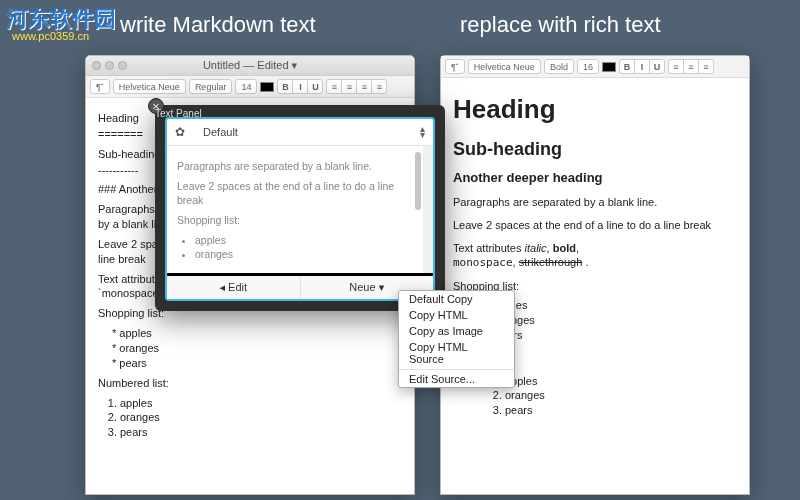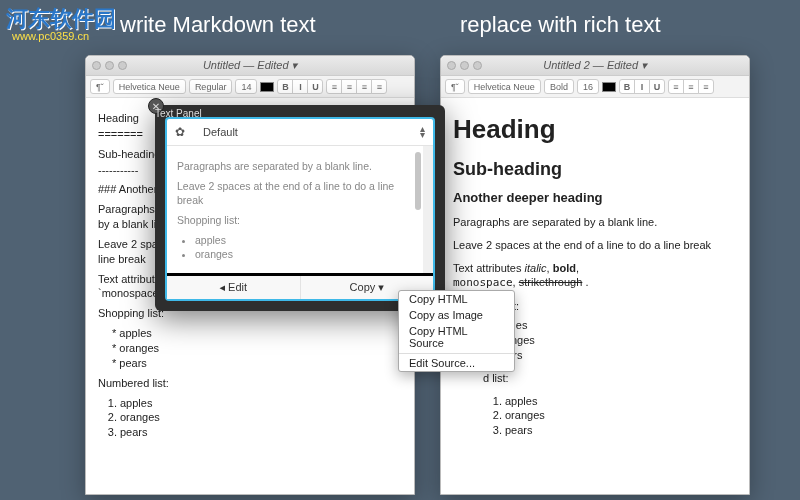--- a/index.html
+++ b/index.html
@@ -51,21 +51,20 @@
   height: 20px;
   background: linear-gradient(#ebebeb, #d8d8d8);
   border-bottom: 1px solid #ccc;
   border-radius: 5px 5px 0 0;
   display: flex;
   align-items: center;
   justify-content: center;
   position: relative;
   font-size: 11px;
   color: #555;
-  font-style: italic;
 }
 .traffic {
   position: absolute;
   left: 6px; top: 5px;
   display: flex;
   gap: 4px;
 }
 .dot { width: 9px; height: 9px; border-radius: 50%; background: #ccc; border: 0.5px solid #aaa; }
 
 .toolbar {
@@ -253,28 +252,20 @@
     <p>Numbered list:</p>
     <ol>
       <li>apples</li>
       <li>oranges</li>
       <li>pears</li>
     </ol>
   </div>
 </div>
 
 <div class="window window-right">
-  <div class="titlebar">
-    <div class="traffic">
-      <div class="dot"></div>
-      <div class="dot"></div>
-      <div class="dot"></div>
-    </div>
-    <span>Untitled 2 — Edited ▾</span>
-  </div>
   <div class="toolbar">
     <div class="tb-seg">¶ˇ</div>
     <div class="tb-seg">Helvetica Neue</div>
     <div class="tb-seg">Bold</div>
     <div class="tb-seg">16</div>
     <div class="tb-swatch"></div>
     <div class="tb-btns">
       <div class="tb-btn">B</div>
       <div class="tb-btn">I</div>
       <div class="tb-btn">U</div>
@@ -324,23 +315,24 @@
       <p>Paragraphs are separated by a blank line.</p>
       <p>Leave 2 spaces at the end of a line to do a line break</p>
       <p>Shopping list:</p>
       <ul>
         <li>apples</li>
         <li>oranges</li>
       </ul>
     </div>
     <div class="panel-footer">
       <button>◂ <span>Edit</span></button>
-      <button><span>Copy</span> ▾</button>
+      <button><span>Neue</span> ▾</button>
     </div>
   </div>
 </div>
 
 <div class="menu">
+  <div class="menu-item">Default Copy</div>
   <div class="menu-item">Copy HTML</div>
   <div class="menu-item">Copy as Image</div>
   <div class="menu-item">Copy HTML Source</div>
   <div class="menu-item sep">Edit Source...</div>
 </div>
 
 </body></html>

